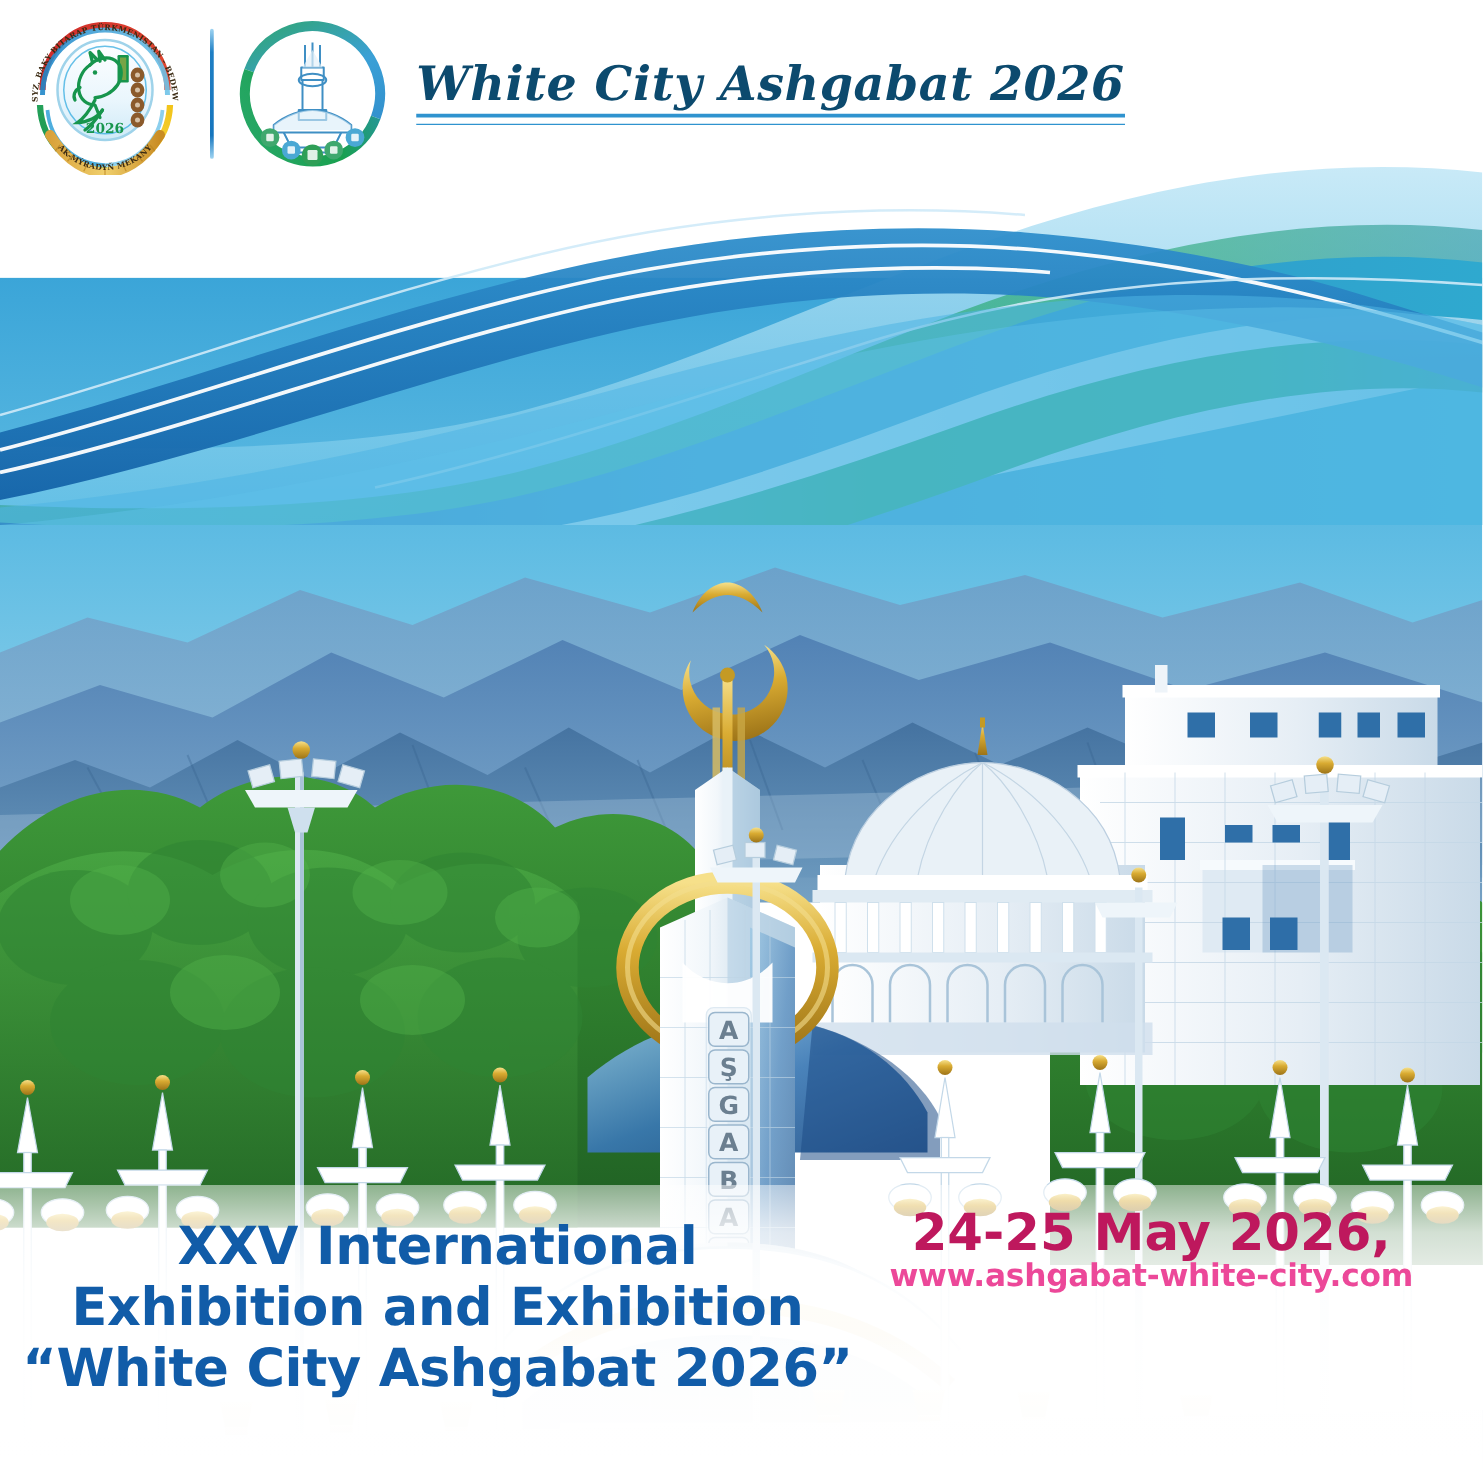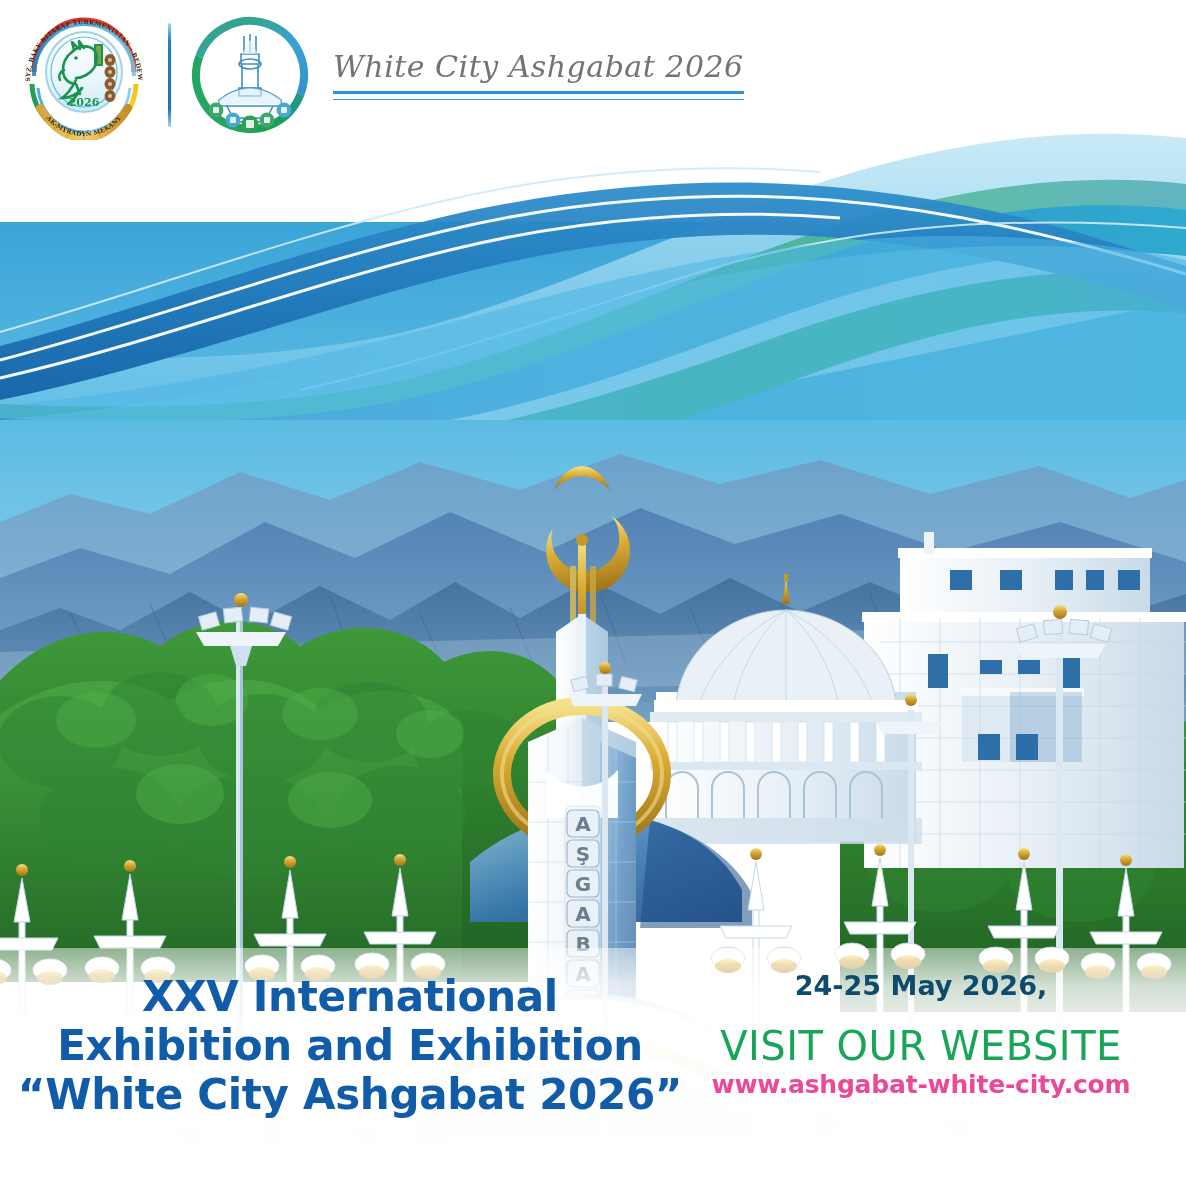--- a/index.html
+++ b/index.html
@@ -28,23 +28,23 @@
   .logo2-wrap  { width:122px; height:122px; position:relative; flex:none; margin-left:18px;}
   .divider {
     width:3px; height:104px; flex:none;
     margin-left:18px;
     background:linear-gradient(180deg,#9fd4f2 0%,#1f7fc4 18%,#1675bd 82%,#9fd4f2 100%);
     border-radius:2px;
   }
   .wordmark { margin-left:22px; display:flex; flex-direction:column; justify-content:center; }
   .wm-script {
     font-family:"DejaVu Serif", serif;
-    font-style:italic; font-weight:400;
-    font-size:30px; line-height:42px;
-    color:#737373;
+    font-style:italic; font-weight:700;
+    font-size:38px; line-height:42px;
+    color:#0c4a6e;
     letter-spacing:0.5px;
     white-space:nowrap;
   }
   .wm-rule { height:3px; background:#2f93cf; margin:3px 0 3px 0; }
   .wm-rule.thin { height:1px; background:#2f93cf; margin-top:2px; margin-bottom:4px;}
   .wm-sub {
     font-family:"DejaVu Serif", serif;
     font-style:italic; font-weight:700;
     font-size:21px; line-height:23px;
     color:#1c84c6;
@@ -90,22 +90,22 @@
     letter-spacing:-0.3px;
     white-space:nowrap;
   }
 
   #right-block {
     position:absolute; right:40px; top:18px; width:450px; text-align:center;
   }
   .date-line {
     font-family:"DejaVu Sans", sans-serif;
     font-weight:700;
-    font-size:27px; line-height:40px;
-    color:#0c4a6e;
+    font-size:41px; line-height:40px;
+    color:#be185d;
     white-space:nowrap;
   }
   .visit-line {
     font-family:"DejaVu Sans", sans-serif;
     font-weight:400;
     font-size:40px; line-height:48px;
     color:#18a558;
     letter-spacing:0.5px;
     margin-top:16px;
     white-space:nowrap;
@@ -776,20 +776,19 @@
     <div id="bottom-inner">
 
       <div id="title-block">
         <div class="title-line">XXV International</div>
         <div class="title-line">Exhibition and Exhibition</div>
         <div class="title-line">“White City Ashgabat 2026”</div>
       </div>
 
       <div id="right-block">
         <div class="date-line">24-25 May 2026,</div>
-        <div class="visit-line">VISIT OUR WEBSITE</div>
         <div class="url-line">www.ashgabat-white-city.com</div>
       </div>
 
     </div>
   </div>
 
 </div>
 
 </body></html>

